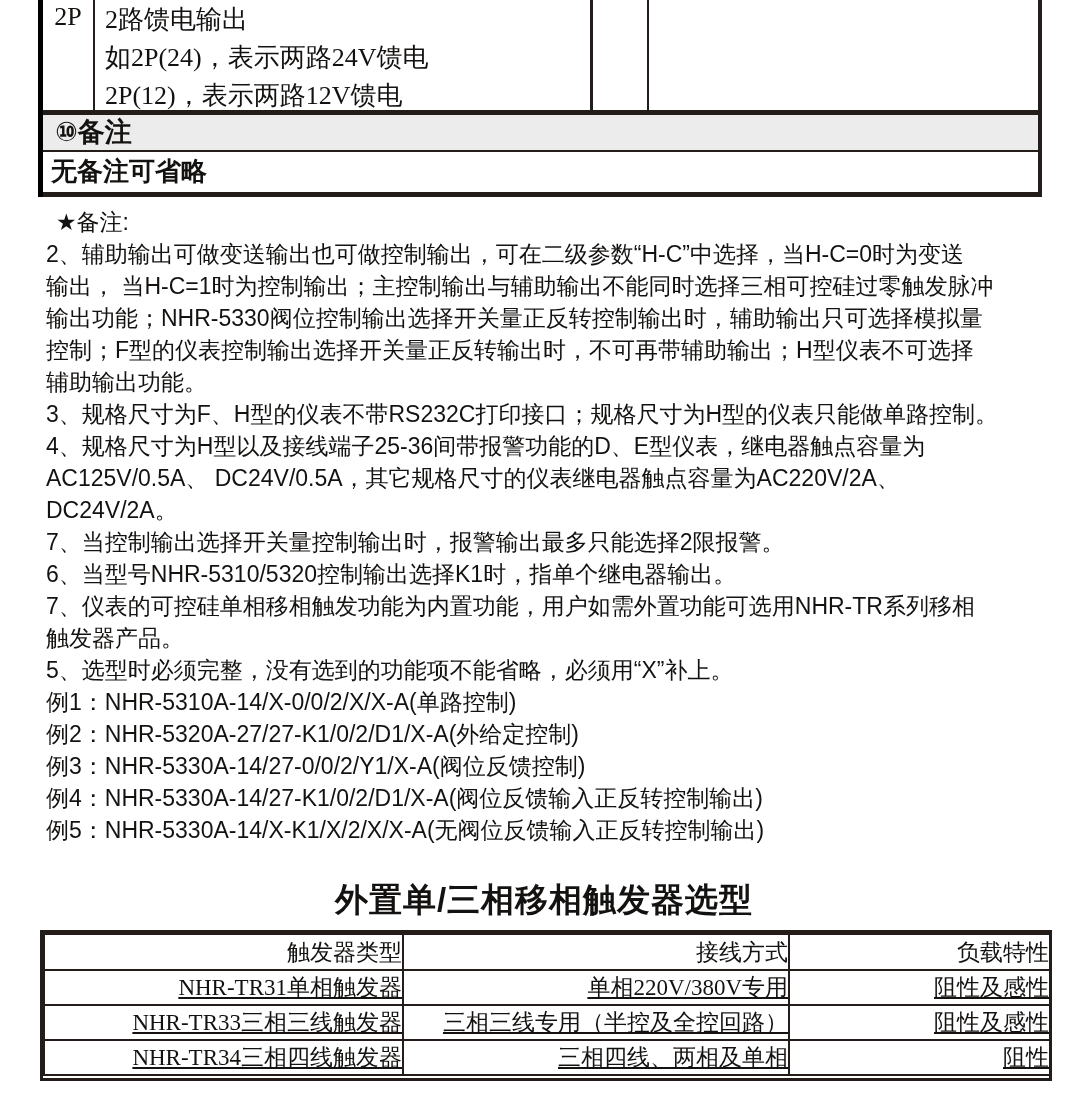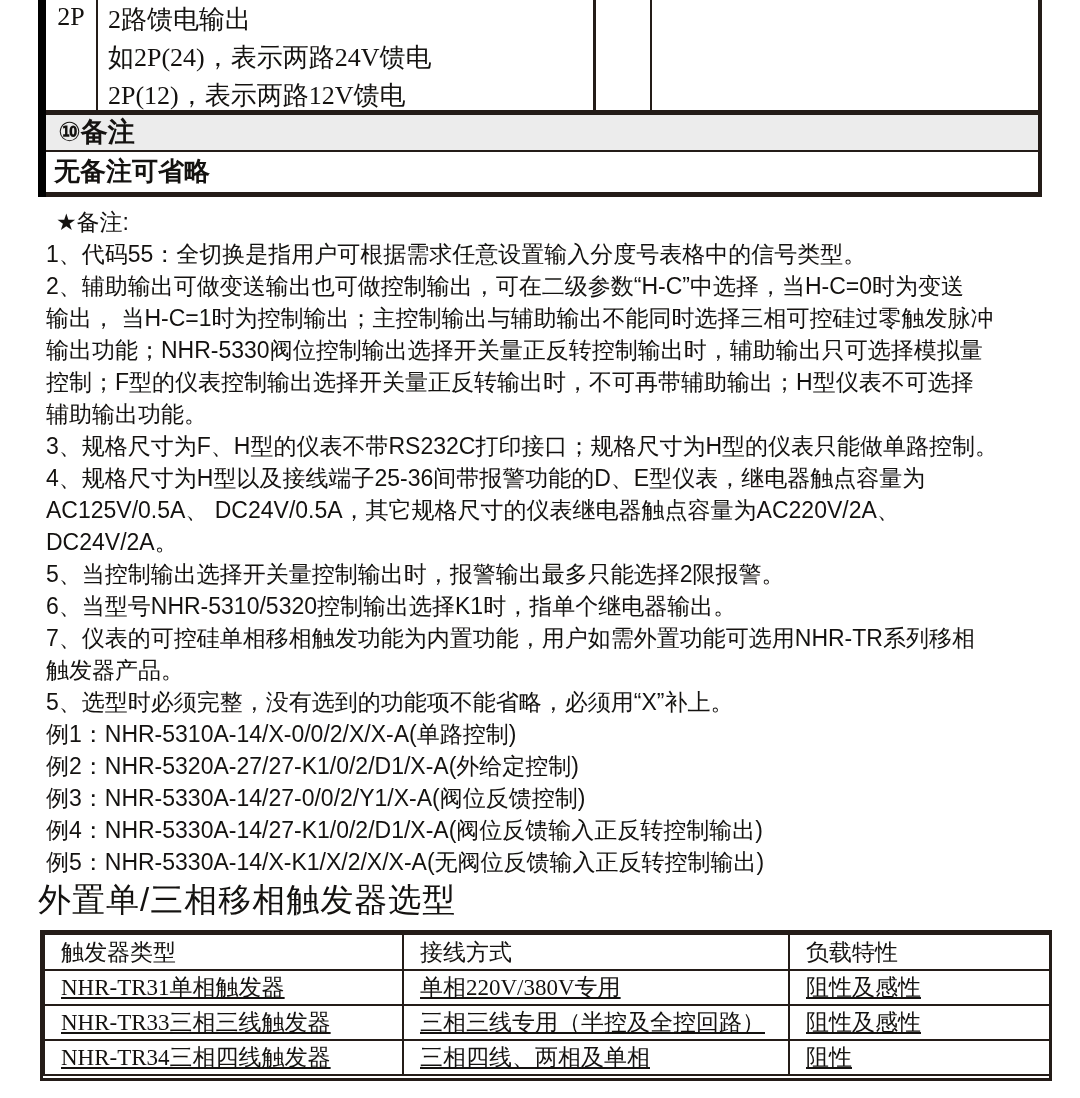--- a/index.html
+++ b/index.html
@@ -7,21 +7,21 @@
     width:1080px;height:1098px;position:relative;background:#ffffff;
     font-family:"Liberation Sans","DejaVu Sans",sans-serif;
     color:#141210;overflow:hidden;
   }
   .serif{font-family:"Liberation Serif","DejaVu Serif",serif;}
   .sans{font-family:"Liberation Sans","DejaVu Sans",sans-serif;}
 
   
   .top-table{
     position:absolute;left:38px;top:0;width:1004px;box-sizing:border-box;
-    border-left:8px solid #000000;border-right:4px solid #241c18;
+    border-left:5px solid #000000;border-right:4px solid #241c18;
   }
   .tt-row1{display:flex;height:110px;}
   .tt-code{
     width:52px;box-sizing:border-box;border-right:2px solid #241c18;
     font-size:26px;text-align:center;padding-top:2px;
   }
   .tt-desc{
     width:498px;box-sizing:border-box;border-right:3px solid #241c18;
     font-size:26px;line-height:38px;padding:1px 0 0 10px;white-space:nowrap;
   }
@@ -37,32 +37,32 @@
     font-size:26px;font-weight:600;padding-left:8px;
   }
 
   
   .notes{position:absolute;left:46px;top:206px;width:1014px;font-size:23px;}
   .note-line{height:32px;line-height:32px;white-space:nowrap;}
   .note-title{padding-left:10px;}
 
   
   .section-title{
-    position:absolute;left:38px;top:878px;width:1012px;
-    font-size:33px;font-weight:400;letter-spacing:1px;
+    position:absolute;left:38px;top:878px;width:1012px;text-align:center;
+    font-size:33px;font-weight:700;letter-spacing:1px;
   }
   .trigger-table{
     position:absolute;left:43px;top:933px;width:1006px;
     border-collapse:collapse;table-layout:fixed;
   }
   .trigger-table td{
     border:2px solid #241c18;padding:0 0 0 16px;
     font-size:23px;white-space:nowrap;overflow:hidden;
   }
-  .trigger-table tr{height:35px;}
+  .trigger-table tr{height:35px;text-align:right;}
   .trigger-table tr.hdr{height:36px;}
   .trigger-table tr.hdr td{font-family:"Liberation Sans","DejaVu Sans",sans-serif;}
   .trigger-table tr.body-row td{font-family:"Liberation Serif","DejaVu Serif",serif;text-decoration:underline;}
   .tbl-frame{
     position:absolute;left:40px;top:930px;width:1012px;height:151px;
     border:3px solid #241c18;box-sizing:border-box;pointer-events:none;
   }
 </style>
 </head>
 <body>
@@ -77,31 +77,30 @@
     </div>
     <div class="tt-narrow"></div>
     <div class="tt-wide"></div>
   </div>
   <div class="tt-remark-header sans">⑩备注</div>
   <div class="tt-remark-value serif">无备注可省略</div>
 </div>
 
 <div class="notes sans">
   <div class="note-line note-title">★备注:</div>
-  <div class="note-line">1、代码55：全切换是指用户可根据需求任意设置输入分度号表格中的信号类型。</div>
   <div class="note-line">2、辅助输出可做变送输出也可做控制输出，可在二级参数“H-C”中选择，当H-C=0时为变送</div>
   <div class="note-line">输出， 当H-C=1时为控制输出；主控制输出与辅助输出不能同时选择三相可控硅过零触发脉冲</div>
   <div class="note-line">输出功能；NHR-5330阀位控制输出选择开关量正反转控制输出时，辅助输出只可选择模拟量</div>
   <div class="note-line">控制；F型的仪表控制输出选择开关量正反转输出时，不可再带辅助输出；H型仪表不可选择</div>
   <div class="note-line">辅助输出功能。</div>
   <div class="note-line">3、规格尺寸为F、H型的仪表不带RS232C打印接口；规格尺寸为H型的仪表只能做单路控制。</div>
   <div class="note-line">4、规格尺寸为H型以及接线端子25-36间带报警功能的D、E型仪表，继电器触点容量为</div>
   <div class="note-line">AC125V/0.5A、 DC24V/0.5A，其它规格尺寸的仪表继电器触点容量为AC220V/2A、</div>
   <div class="note-line">DC24V/2A。</div>
-  <div class="note-line">5、当控制输出选择开关量控制输出时，报警输出最多只能选择2限报警。</div>
+  <div class="note-line">7、当控制输出选择开关量控制输出时，报警输出最多只能选择2限报警。</div>
   <div class="note-line">6、当型号NHR-5310/5320控制输出选择K1时，指单个继电器输出。</div>
   <div class="note-line">7、仪表的可控硅单相移相触发功能为内置功能，用户如需外置功能可选用NHR-TR系列移相</div>
   <div class="note-line">触发器产品。</div>
   <div class="note-line">5、选型时必须完整，没有选到的功能项不能省略，必须用“X”补上。</div>
   <div class="note-line">例1：NHR-5310A-14/X-0/0/2/X/X-A(单路控制)</div>
   <div class="note-line">例2：NHR-5320A-27/27-K1/0/2/D1/X-A(外给定控制)</div>
   <div class="note-line">例3：NHR-5330A-14/27-0/0/2/Y1/X-A(阀位反馈控制)</div>
   <div class="note-line">例4：NHR-5330A-14/27-K1/0/2/D1/X-A(阀位反馈输入正反转控制输出)</div>
   <div class="note-line">例5：NHR-5330A-14/X-K1/X/2/X/X-A(无阀位反馈输入正反转控制输出)</div>
 </div>

